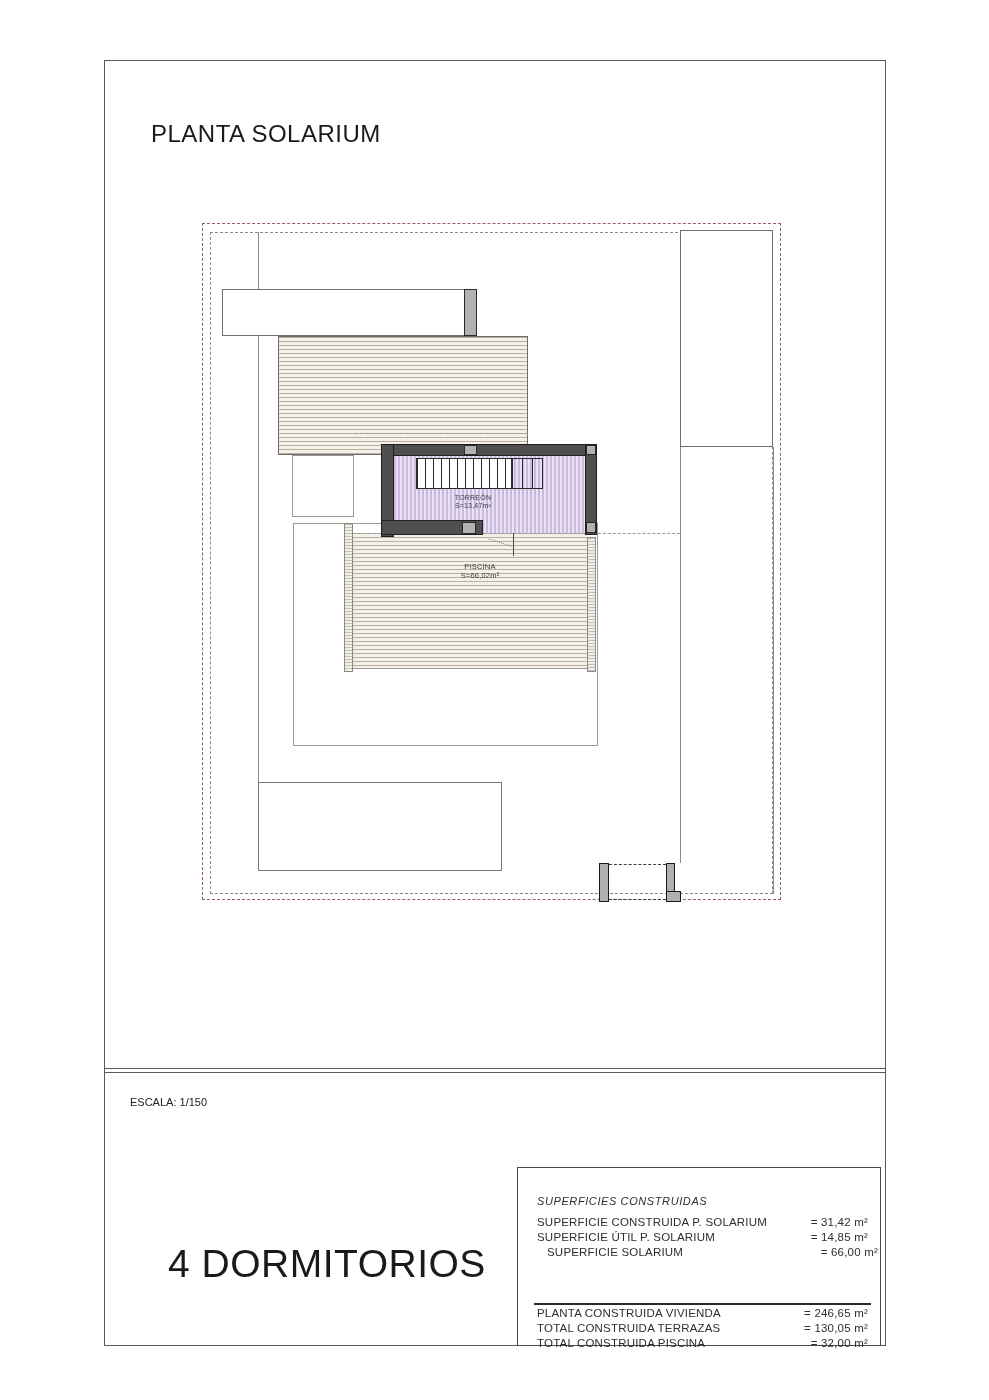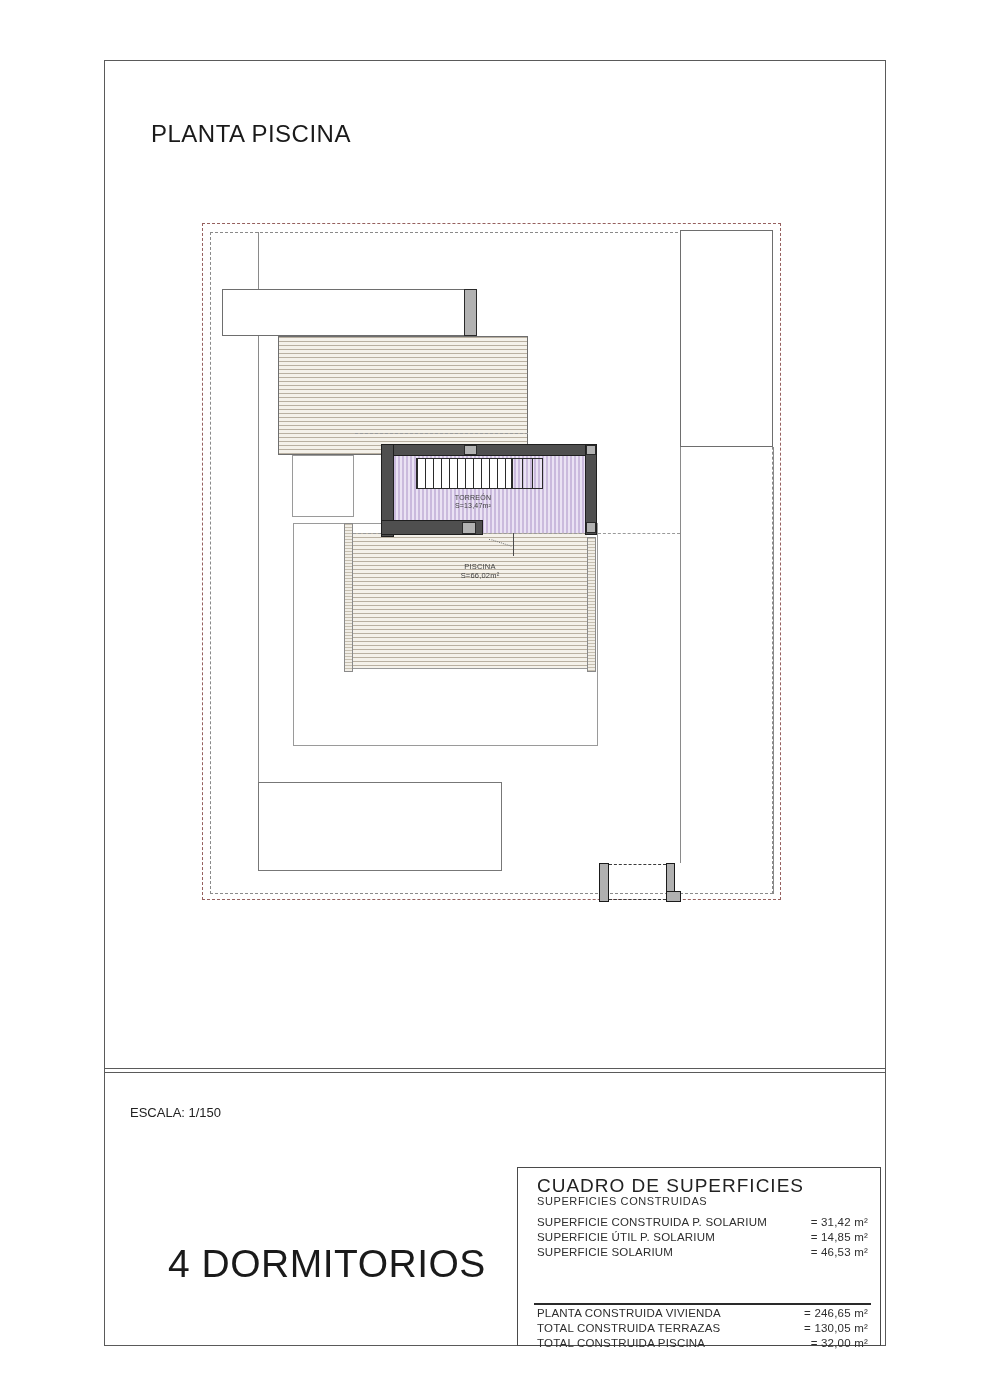--- a/index.html
+++ b/index.html
@@ -50,21 +50,21 @@
     font-size:11.5px;color:#2e2e2e;letter-spacing:0.2px;}
   .big-title{font-size:24px;letter-spacing:0.5px;color:#1a1a1a;}
 </style>
 </head>
 <body>
 
 <div class="abs frame" style="left:104px;top:60px;width:782px;height:1286px;"></div>
 <div class="abs hline" style="left:104px;top:1068px;width:782px;"></div>
 <div class="abs hline" style="left:104px;top:1072px;width:782px;"></div>
 
-<div class="abs big-title" style="left:151px;top:120px;">PLANTA PISCINA</div>
+<div class="abs big-title" style="left:151px;top:120px;">PLANTA SOLARIUM</div>
 
 <div class="abs dash-red" style="left:202px;top:223px;width:579px;height:677px;"></div>
 <div class="abs dash-gray" style="left:210px;top:232px;width:563px;height:662px;"></div>
 
 <div class="abs thinline" style="left:258px;top:232px;width:1px;height:57px;"></div>
 <div class="abs thinline" style="left:258px;top:336px;width:1px;height:446px;"></div>
 
 <div class="abs outline-rect" style="left:680px;top:230px;width:93px;height:217px;"></div>
 <div class="abs thinline" style="left:680px;top:447px;width:1px;height:416px;"></div>
 <div class="abs thinline" style="left:773px;top:447px;width:1px;height:447px;"></div>
@@ -112,40 +112,39 @@
 </div>
 
 <div class="abs light-rect" style="left:258px;top:782px;width:244px;height:89px;border-color:#777;"></div>
 
 <div class="abs pier" style="left:599px;top:863px;width:10px;height:39px;"></div>
 <div class="abs pier" style="left:666px;top:863px;width:9px;height:39px;"></div>
 <div class="abs pier" style="left:666px;top:891px;width:15px;height:11px;"></div>
 <div class="abs dashline-dark" style="left:609px;top:864px;width:57px;"></div>
 <div class="abs dashline-dark" style="left:609px;top:899px;width:57px;"></div>
 
-<div class="abs" style="left:130px;top:1096px;font-size:13px;color:#222;margin-top:9px;">ESCALA: 1/150</div>
+<div class="abs" style="left:130px;top:1096px;font-size:11px;color:#222;">ESCALA: 1/150</div>
 
 <div class="abs" style="left:168px;top:1242px;font-size:39px;letter-spacing:0.5px;color:#1a1a1a;">4 DORMITORIOS</div>
 
 <div class="abs" style="left:517px;top:1167px;width:364px;height:179px;border:1.5px solid #4a4a4a;background:#fff;">
 
-  <div style="position:absolute;left:19px;top:7px;font-size:19px;letter-spacing:1px;color:#222;">CUADRO DE SUPERFICIES</div>
-  <div style="position:absolute;left:19px;top:27px;font-size:11px;letter-spacing:0.6px;color:#2e2e2e;">SUPERFICIES CONSTRUIDAS</div>
+  <div style="position:absolute;left:19px;top:27px;font-size:11px;letter-spacing:0.6px;color:#2e2e2e;font-style:italic;">SUPERFICIES CONSTRUIDAS</div>
 
   <div class="tbl-row" style="position:absolute;left:19px;top:48px;width:331px;align-items:center;">
     <span>SUPERFICIE CONSTRUIDA P. SOLARIUM</span>
     <span>= 31,42 m²</span>
   </div>
   <div class="tbl-row" style="position:absolute;left:19px;top:63px;width:331px;">
     <span>SUPERFICIE ÚTIL P. SOLARIUM</span>
     <span>= 14,85 m²</span>
   </div>
-  <div class="tbl-row" style="position:absolute;left:19px;top:78px;width:331px;gap:43px;">
+  <div class="tbl-row" style="position:absolute;left:29px;top:78px;width:331px;gap:43px;">
     <span>SUPERFICIE SOLARIUM</span>
-    <span>= 46,53 m²</span>
+    <span>= 66,00 m²</span>
   </div>
 
   <div style="position:absolute;left:16px;top:135px;width:337px;height:0;border-top:2px solid #2a2a2a;"></div>
 
   <div class="tbl-row" style="position:absolute;left:19px;top:139px;width:331px;">
     <span>PLANTA CONSTRUIDA VIVIENDA</span>
     <span>= 246,65 m²</span>
   </div>
   <div class="tbl-row" style="position:absolute;left:19px;top:154px;width:331px;">
     <span>TOTAL CONSTRUIDA TERRAZAS</span>

